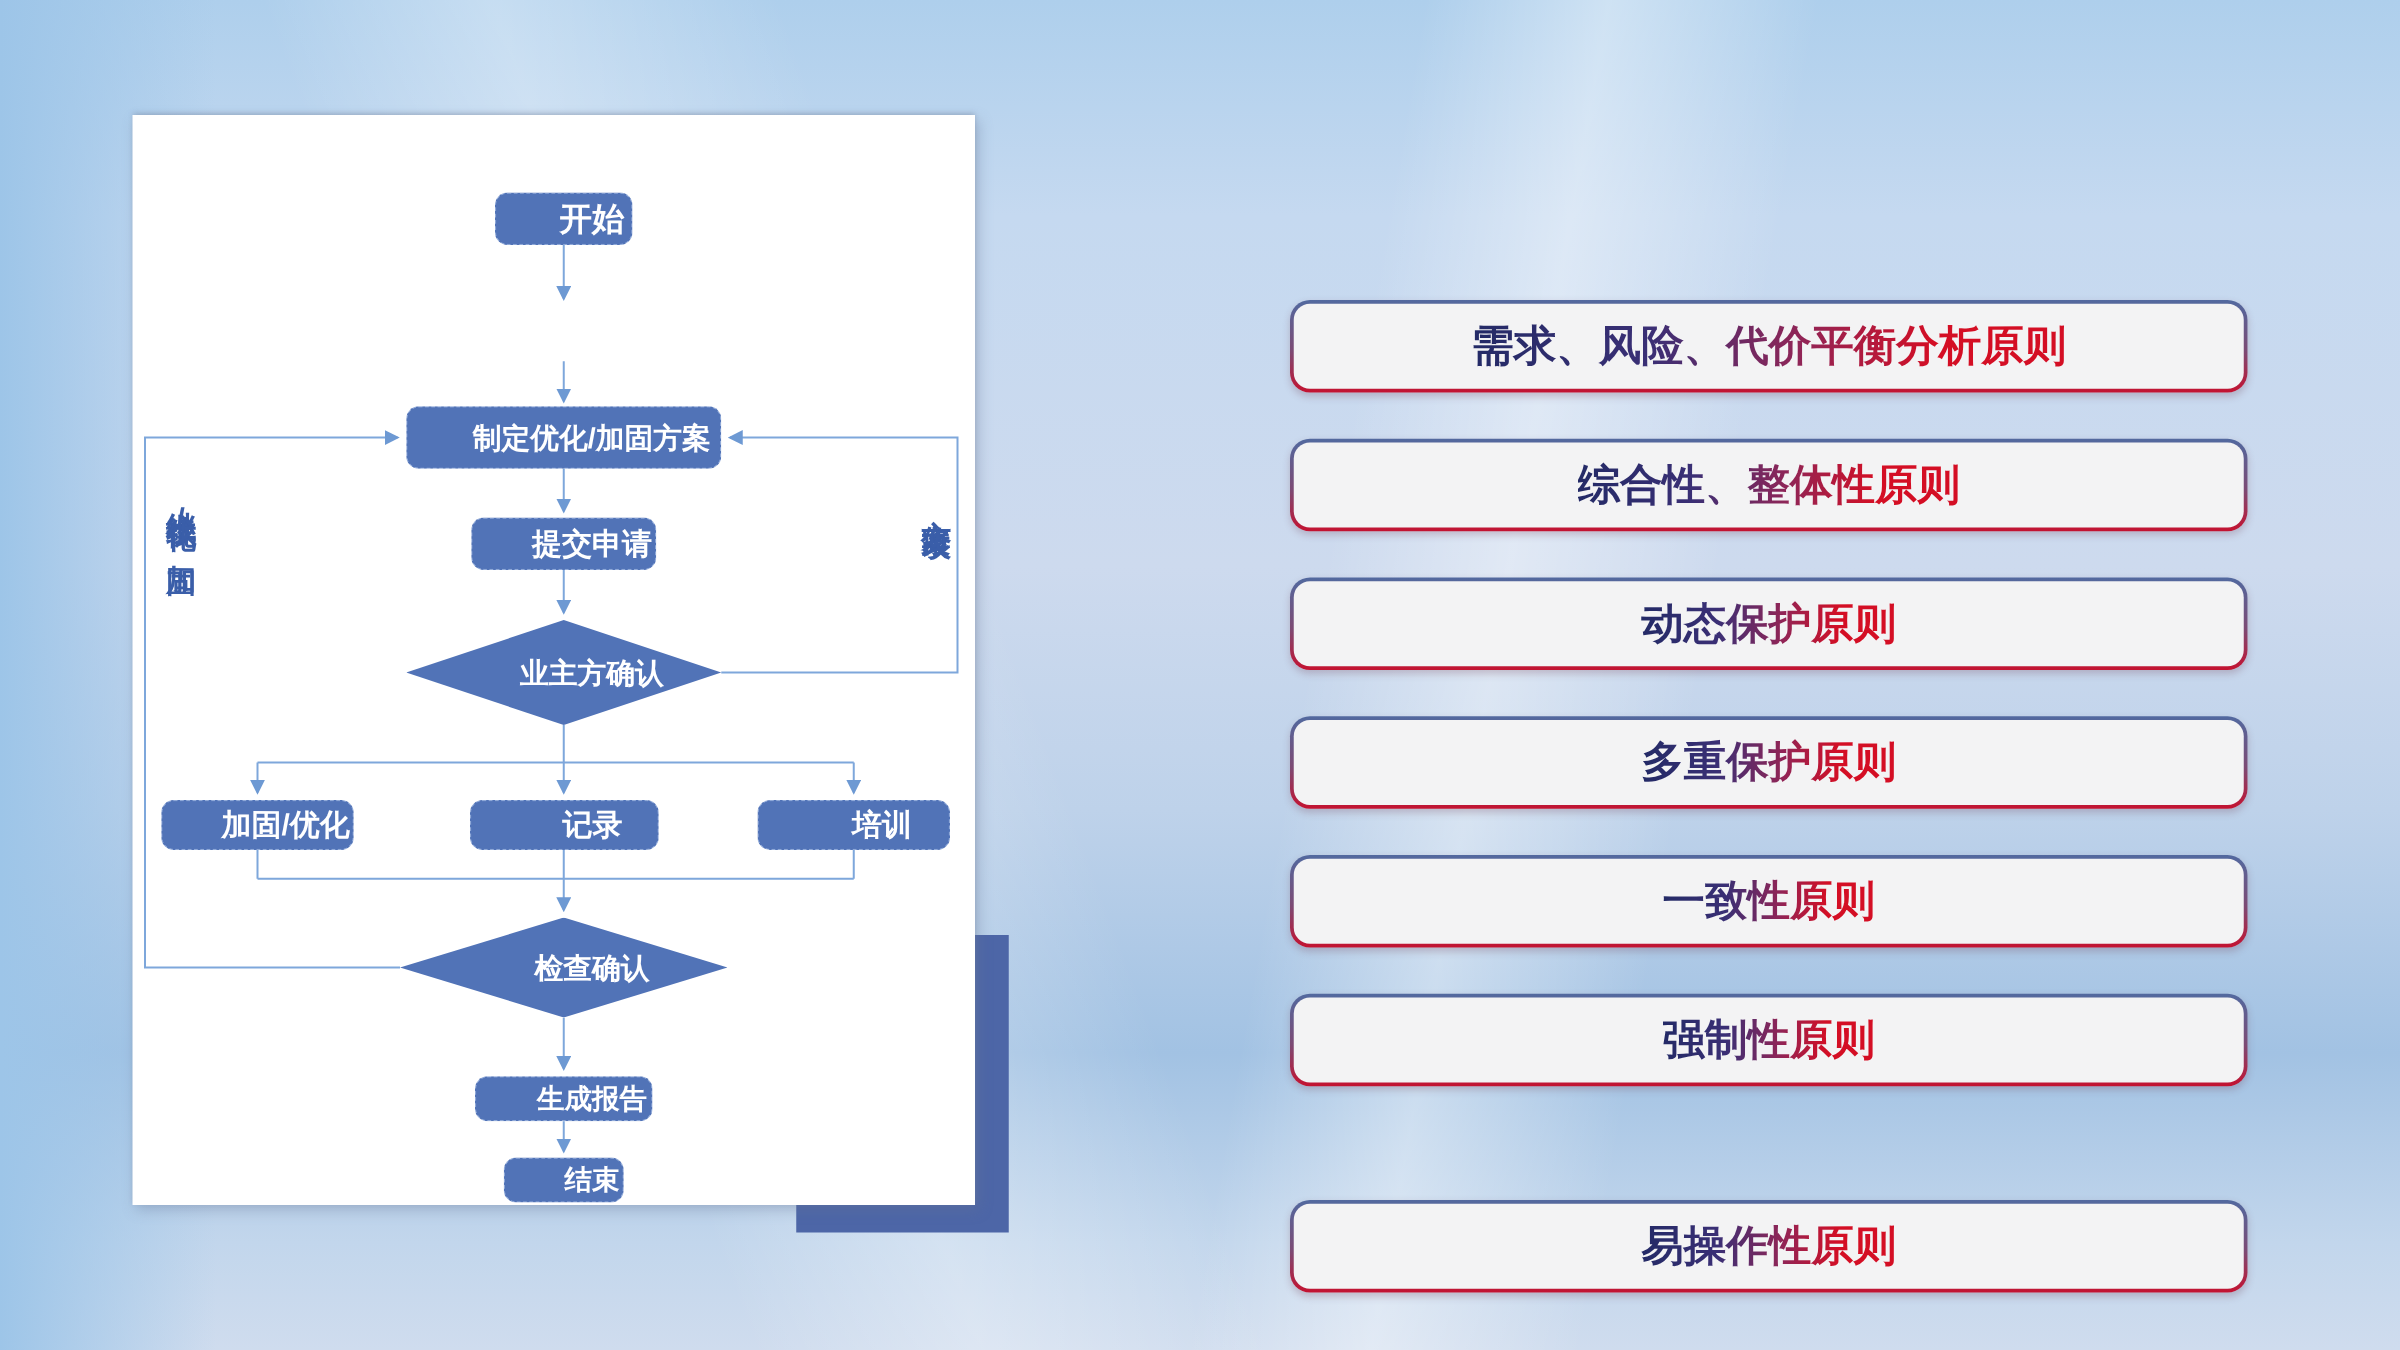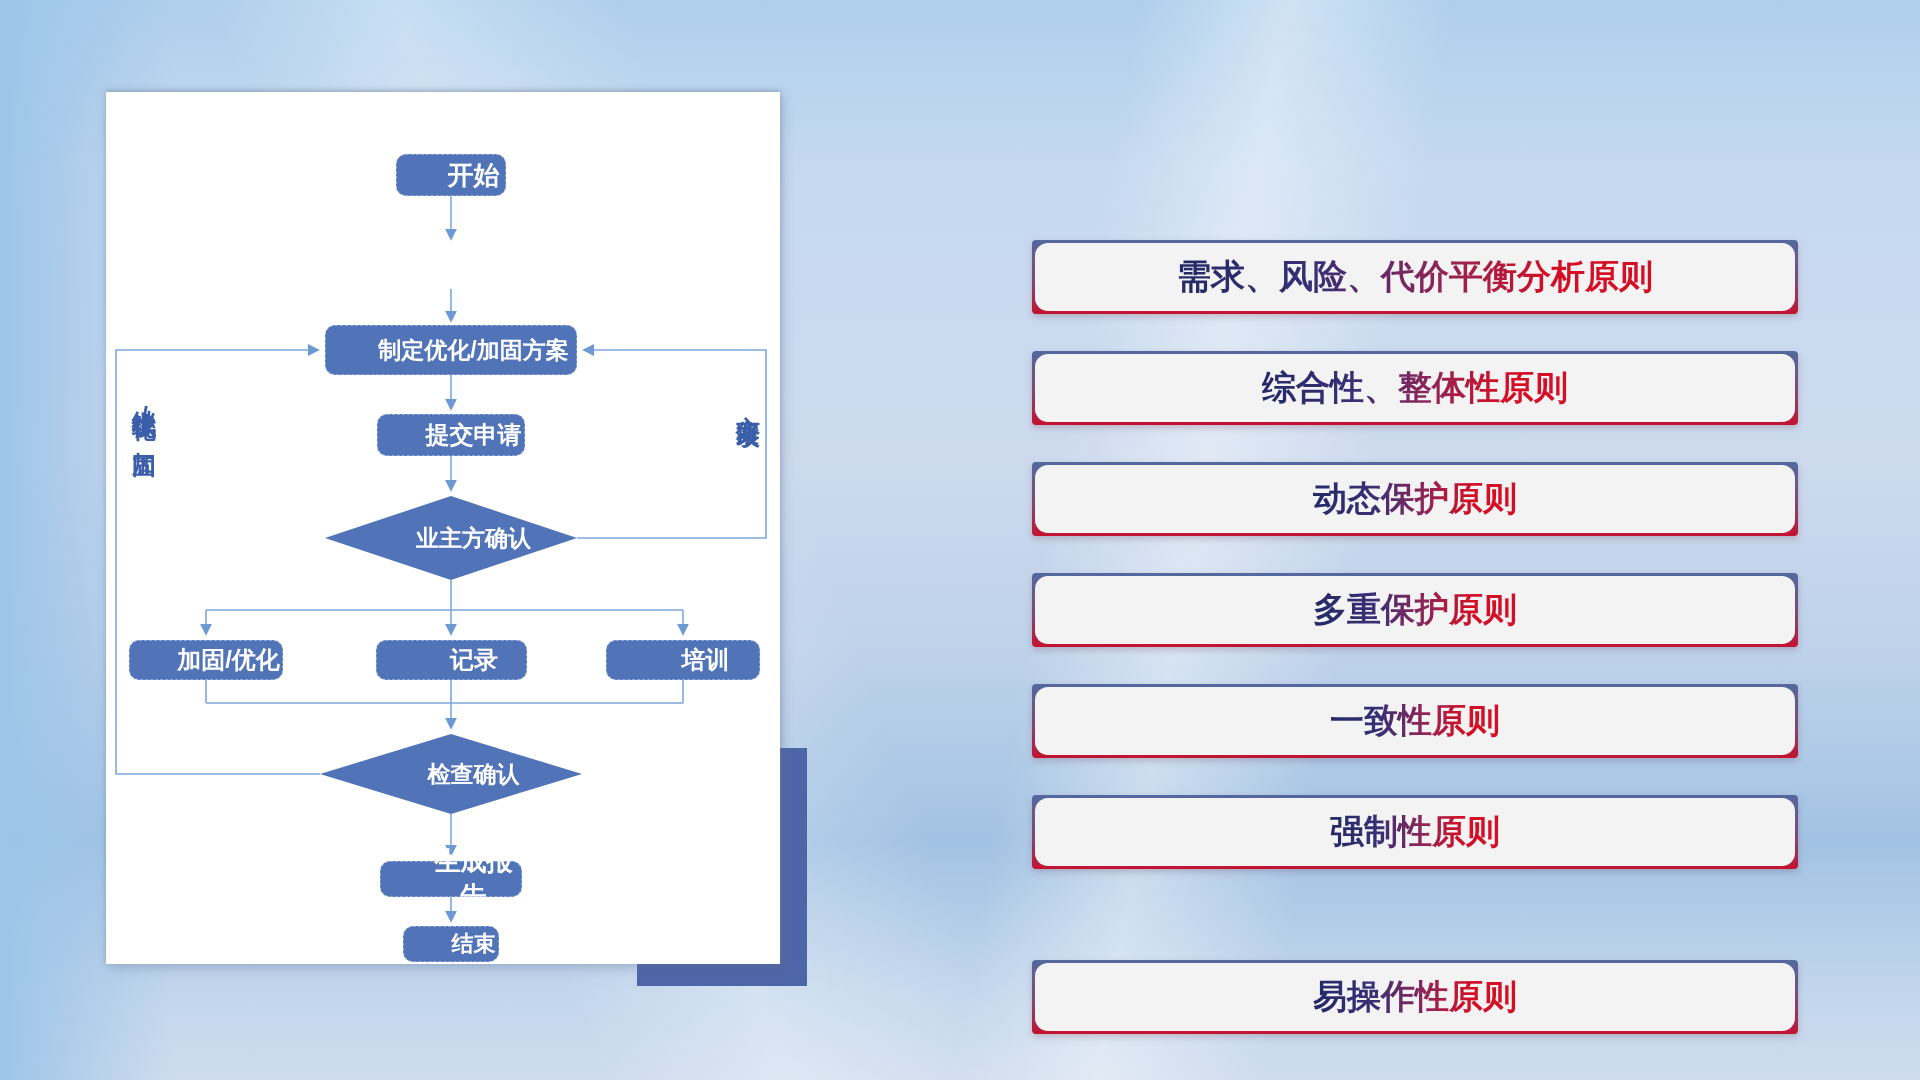--- a/index.html
+++ b/index.html
@@ -24,21 +24,21 @@
     border:1px dashed rgba(195,214,245,.55);box-sizing:border-box;z-index:3;padding-left:45px;}
   .rect{border-radius:10px;font-size:24px;}
   .diamond{clip-path:polygon(50% 0,100% 50%,50% 100%,0 50%);border:none;font-size:23px;}
   .vlabel{position:absolute;writing-mode:vertical-rl;text-orientation:upright;
     color:#3a5ea9;font-weight:bold;font-size:24px;letter-spacing:3px;z-index:3;}
 
   
   .panel-title{position:absolute;left:1030px;top:110px;width:770px;text-align:center;
     font-size:52px;font-weight:bold;color:#4a6cb0;letter-spacing:2px;
     text-shadow:0 2px 3px rgba(58,80,140,.30);}
-  .principle{position:absolute;left:1032px;width:766px;height:74px;border-radius:4px;
+  .principle{position:absolute;left:1032px;width:766px;height:74px;border-radius:16px;
     background:linear-gradient(180deg,#52699f 0%, #7c4a74 55%, #c41230 100%);
     padding:3px;box-sizing:border-box;box-shadow:0 3px 6px rgba(110,60,80,.25);}
   .principle-inner{width:100%;height:100%;background:#f3f3f4;border-radius:13px;
     display:flex;align-items:center;justify-content:center;}
   .principle-text{font-size:34px;font-weight:bold;
     background:linear-gradient(90deg,#232a66 0%, #3a2f75 30%, #8f2557 55%, #d40e24 78%, #d40e24 100%);
     -webkit-background-clip:text;background-clip:text;color:transparent;}
 </style>
 </head>
 <body>
@@ -83,21 +83,21 @@
     <div class="node diamond" style="left:219px;top:404px;width:252px;height:84px;">业主方确认</div>
 
     <div class="node rect" style="left:23px;top:548px;width:154px;height:40px;">加固/优化</div>
 
     <div class="node rect" style="left:270px;top:548px;width:151px;height:40px;">记录</div>
 
     <div class="node rect" style="left:500px;top:548px;width:154px;height:40px;">培训</div>
 
     <div class="node diamond" style="left:214px;top:642px;width:262px;height:80px;">检查确认</div>
 
-    <div class="node rect" style="left:274px;top:769px;width:142px;height:36px;font-size:26px;">生成报告</div>
+    <div class="node rect" style="left:274px;top:769px;width:142px;height:36px;font-size:22px;">生成报告</div>
 
     <div class="node rect" style="left:297px;top:834px;width:96px;height:36px;font-size:22px;">结束</div>
 
     <div class="vlabel" style="left:22px;top:298px;height:170px;">继续优化/加固</div>
 
     <div class="vlabel" style="left:626px;top:304px;height:120px;">方案修改</div>
   </div>
 
 
   <div class="principle" style="top:240px">

